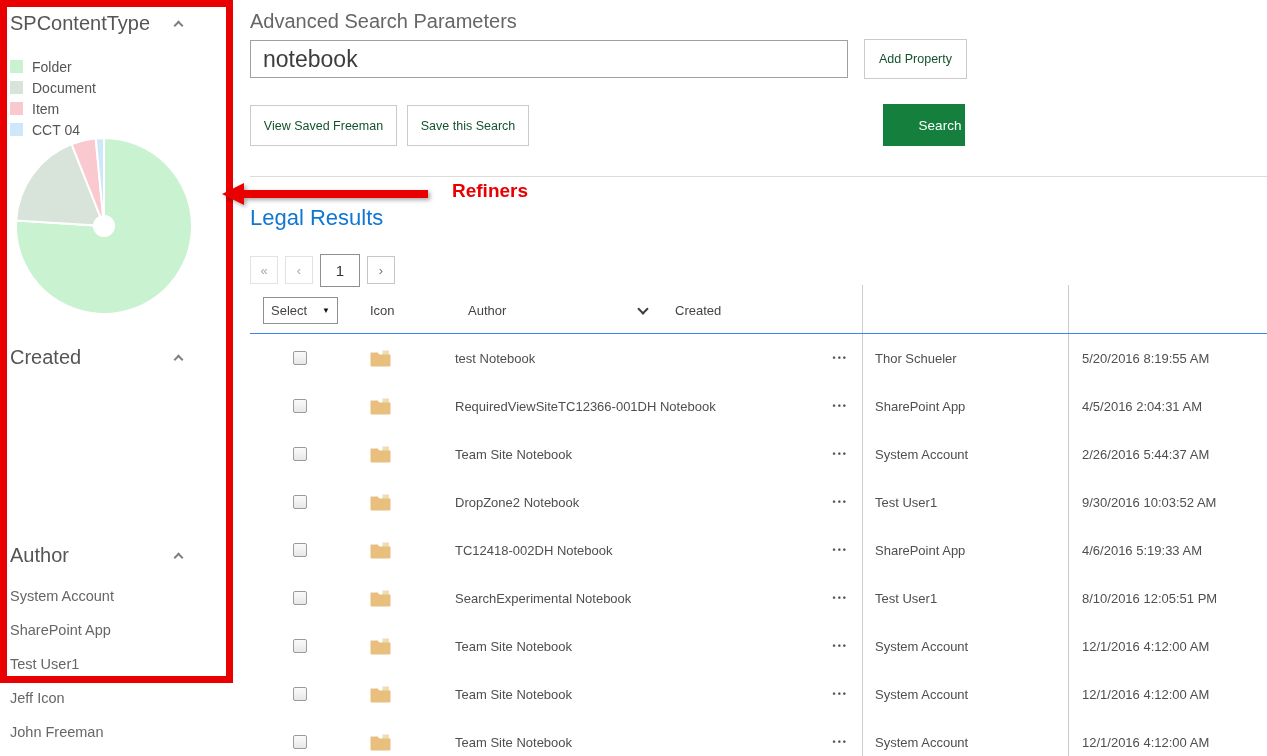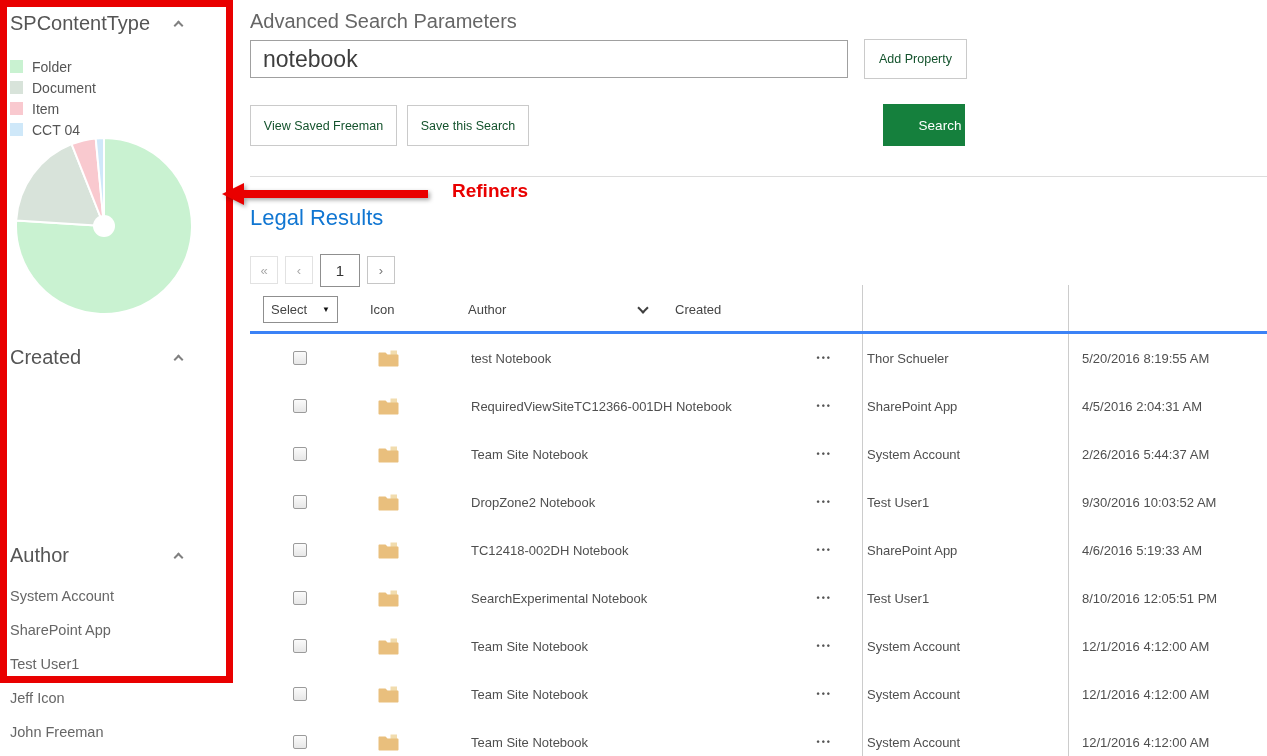--- a/index.html
+++ b/index.html
@@ -62,38 +62,38 @@
             font-size:13px; color:#a9a9a9; margin-right:7px; cursor:pointer; }
   .pg-btn.next { border-color:#c6c6c6; color:#777; }
   #pg-page { width:40px; height:33px; border:1px solid #8f8f8f; background:#fff;
              display:flex; align-items:center; justify-content:center;
              font-size:15px; color:#333; margin-right:7px; cursor:pointer; }
 
   .vline { position:absolute; top:285px; width:1px; height:471px; background:#ccc; }
   #vline-1 { left:862px; } #vline-2 { left:1068px; }
 
   #table-header { position:absolute; left:250px; top:288px; width:1017px; height:46px;
-                  display:flex; align-items:center; border-bottom:3px solid #3b82f6; }
+                  display:flex; align-items:center; border-bottom:1px solid #3b82f6; }
   .c { display:flex; align-items:center; }
   .c1 { width:120px; padding-left:13px; }
   .c2 { width:85px; }
   .c3 { flex:1; justify-content:space-between; padding-right:14px; }
   .c4 { width:206px; padding-left:13px; justify-content:space-between; padding-right:14px; }
   .c5 { width:199px; padding-left:14px; }
   .hdr-label { font-size:13px; color:#444; }
   .chev-down { width:8px; height:8px; border-right:2px solid #3f3f3f;
                border-bottom:2px solid #3f3f3f; transform:rotate(45deg);
                margin-bottom:4px; cursor:pointer; }
   #select-box { width:75px; height:27px; border:1px solid #8f8f8f; background:#fff;
                 display:flex; align-items:center; justify-content:space-between;
                 padding:0 7px; font-size:13px; color:#444; cursor:pointer; }
   .sel-arrow { font-size:8px; color:#111; }
 
   #rows { position:absolute; left:250px; top:334px; width:1017px; }
-  .row { display:flex; align-items:center; height:48px;gap:8px; }
+  .row { display:flex; align-items:center; height:48px; }
   .row .c1 { padding-left:43px; }
   .checkbox { width:14px; height:14px; border:1px solid #9b9b9b; border-radius:2px;
               background:linear-gradient(#fbfbfb,#e7e7e7); cursor:pointer; }
   .cell-text { font-size:13px; color:#4f4f4f; }
   .dots { font-size:9px; font-weight:bold; letter-spacing:2px; color:#555; cursor:pointer; }
 </style>
 </head>
 <body>
 
 <div id="sidebar">

